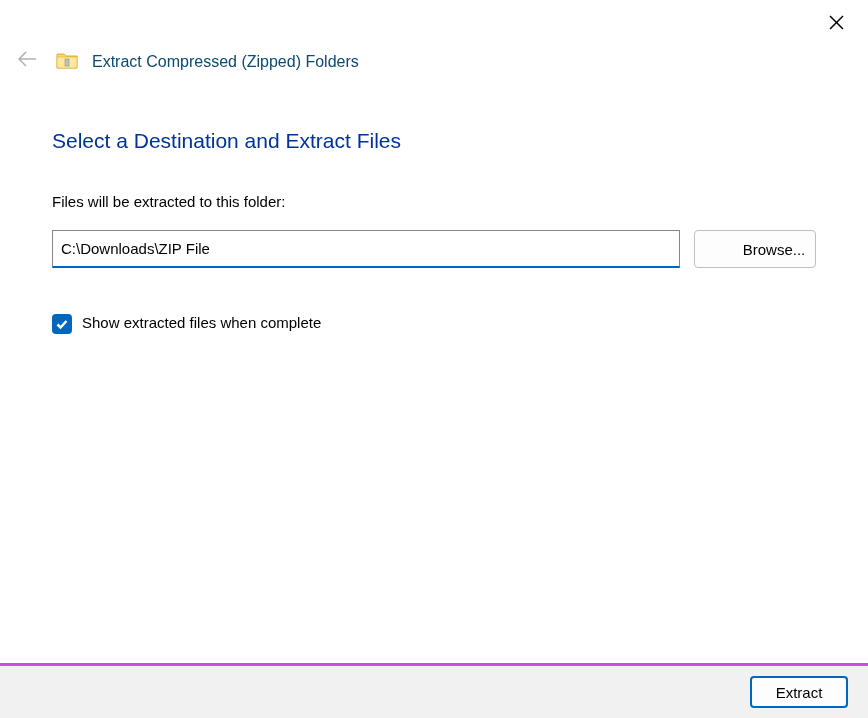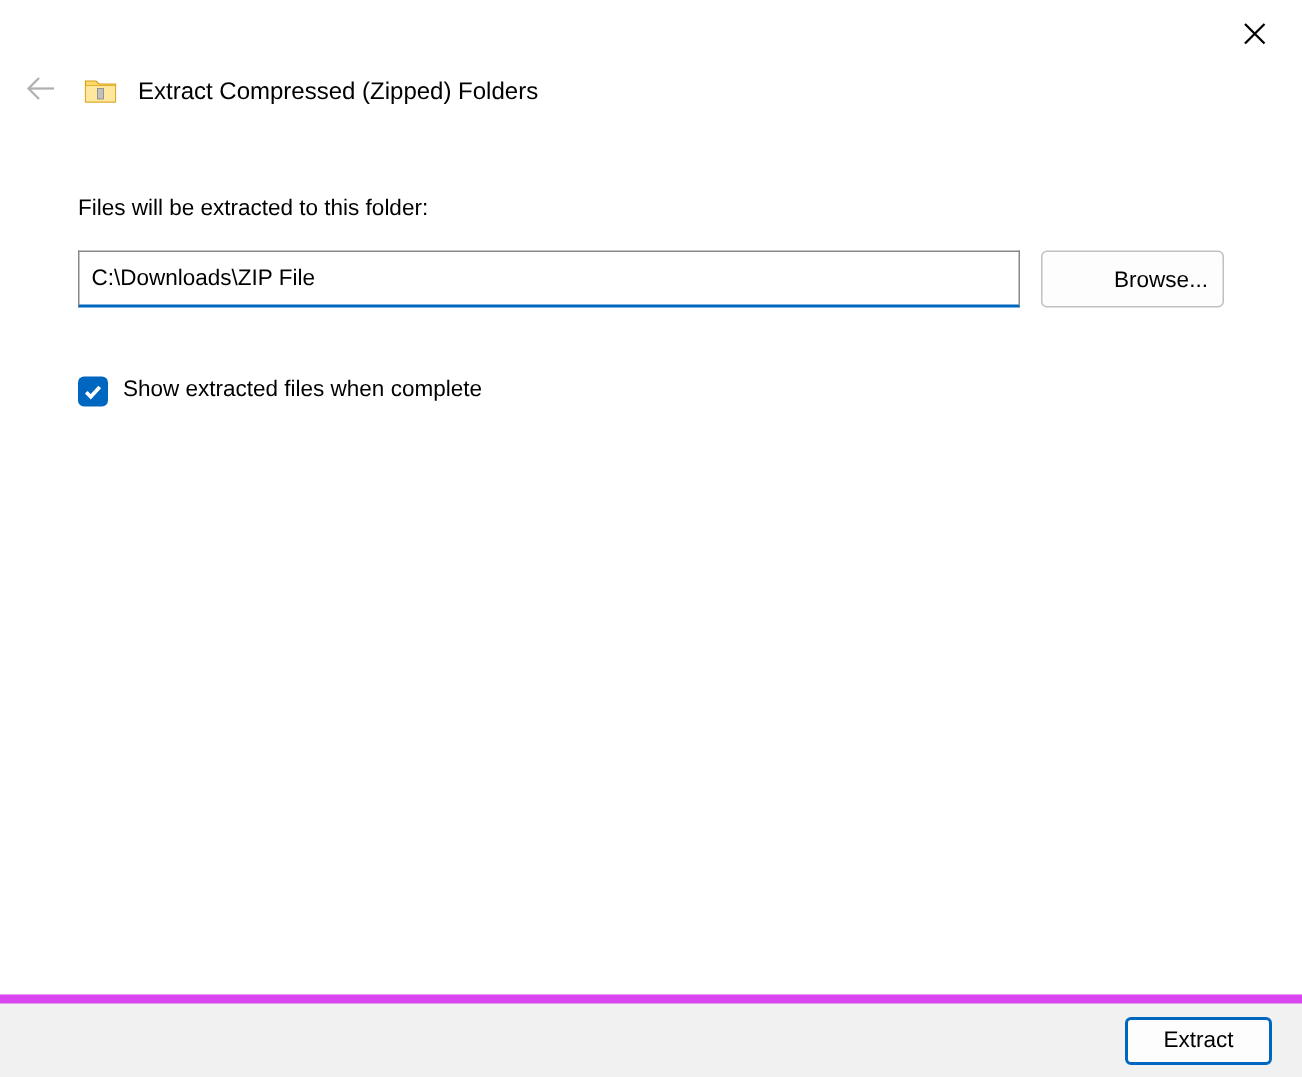--- a/index.html
+++ b/index.html
@@ -41,21 +41,21 @@
       padding: 0 4px;
       cursor: default;
     }
 
     .folder-icon {
       display: inline-block;
     }
 
     .header-title {
       font-size: 16px;
-      color: #000000;
+      color: #0c4a6e;
       font-weight: 400;
     }
 
     .content {
       padding: 56px 52px 0 52px;
     }
 
     .main-heading {
       color: #003399;
       font-size: 21px;
@@ -127,21 +127,21 @@
       color: #000;
     }
 
     .footer {
       position: absolute;
       bottom: 0;
       left: 0;
       right: 0;
       height: 55px;
       background: #f1f1f1;
-      border-top: 6px solid #d946ef;
+      border-top: 3px solid #d946ef;
       display: flex;
       align-items: center;
       justify-content: flex-end;
       gap: 14px;
       padding-right: 20px;
     }
 
     .footer-button {
       width: 98px;
       height: 32px;
@@ -178,20 +178,21 @@
     <svg width="22" height="18" viewBox="0 0 22 18">
       <path d="M1 3 L8 3 L10 5 L21 5 L21 17 L1 17 Z" fill="#ffd96a" stroke="#d4a017" stroke-width="0.8"></path>
       <path d="M1 6 L21 6 L21 17 L1 17 Z" fill="#ffe79e" stroke="#d4a017" stroke-width="0.5"></path>
       <rect x="9" y="8" width="4" height="7" fill="#c0c0c0" stroke="#808080" stroke-width="0.5"></rect>
     </svg>
   </span>
   <span class="header-title">Extract Compressed (Zipped) Folders</span>
 </div>
 
 <div class="content">
+  <h1 class="main-heading">Select a Destination and Extract Files</h1>
 
   <div class="field-label">Files will be extracted to this folder:</div>
 
   <div class="path-row">
     <input type="text" class="path-input" value="C:\Downloads\ZIP File" style="">
     <button class="browse-button">Browse...</button>
   </div>
 
   <div class="checkbox-row">
     <div class="checkbox">

